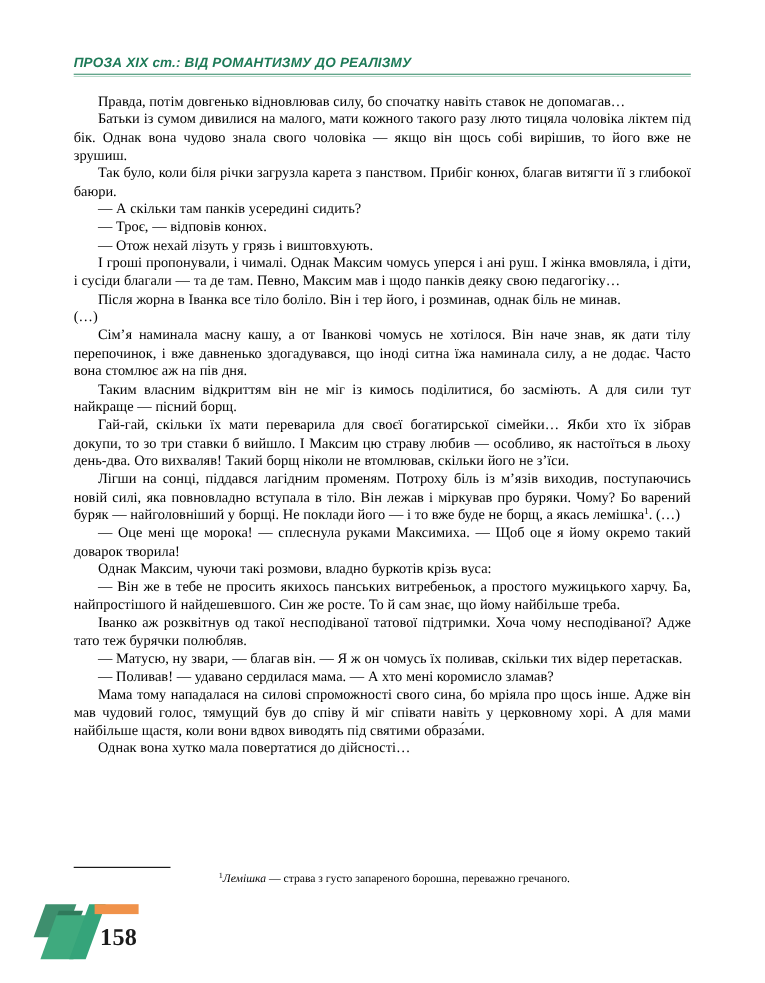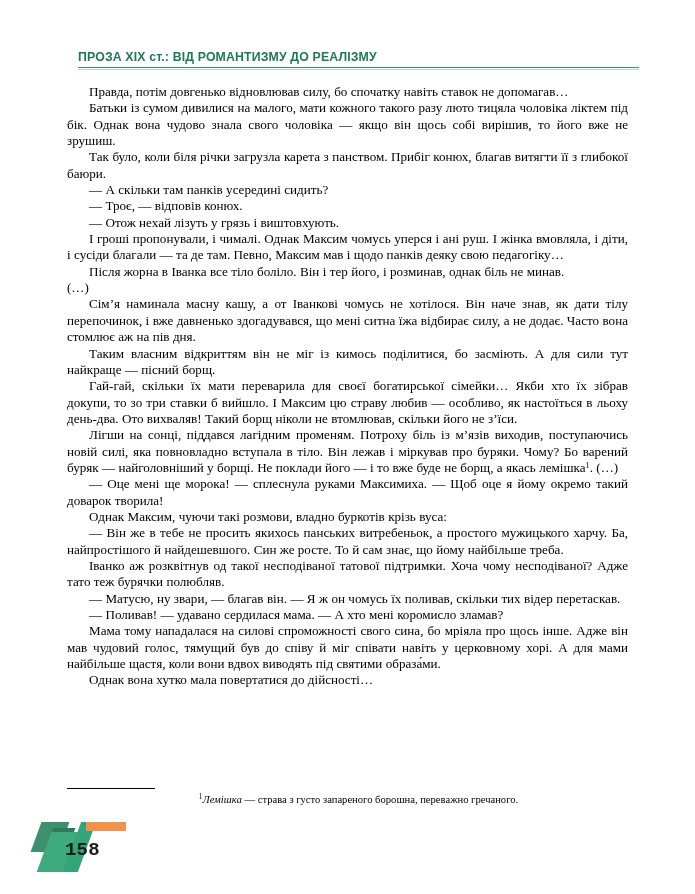--- a/index.html
+++ b/index.html
@@ -12,23 +12,24 @@
     width: 695px;
     height: 894px;
     background: #ffffff;
     overflow: hidden;
     font-family: "Liberation Serif", "DejaVu Serif", serif;
   }
 
   
   .running-head {
     position: absolute;
-    left: 78px;
+    left: 67px;
     top: 50px;
     width: 561px;
+    font-style: italic;
   }
   .running-head-title {
     font-family: "Liberation Sans", sans-serif;
     font-weight: bold;
     font-size: 12.3px;
     letter-spacing: 0.15px;
     color: #1d7a57;
     white-space: nowrap;
     line-height: 14px;
   }
@@ -158,25 +159,25 @@
   }
   .logo .bar-o {
     left: 50px;
     top: 4px;
     width: 40px;
     height: 9px;
     background: #f0924a;
   }
   .folio {
     position: absolute;
-    left: 65px;
+    left: 91px;
     top: 27px;
-    font-family: Liberation Mono, monospace;
+    font-family: Liberation Serif, serif;
     font-weight: bold;
-    font-size: 19px;
+    font-size: 22px;
     color: #1b1b1b;
     letter-spacing: 0.2px;
   }
 </style>
 </head>
 <body>
 
 <div class="page">
 
   <div class="running-head">
@@ -188,21 +189,21 @@
   <div class="body-col">
     <p class="tx">Правда, потім довгенько відновлював силу, бо спочатку навіть ставок не допомагав…</p>
     <p class="tx">Батьки із сумом дивилися на малого, мати кожного такого разу люто тицяла чоловіка ліктем під бік. Однак вона чудово знала свого чоловіка — якщо він щось собі вирішив, то його вже не зрушиш.</p>
     <p class="tx">Так було, коли біля річки загрузла карета з панством. Прибіг конюх, благав витягти її з глибокої баюри.</p>
     <p class="tx dlg last-left">— А скільки там панків усередині сидить?</p>
     <p class="tx dlg last-left">— Троє, — відповів конюх.</p>
     <p class="tx dlg last-left">— Отож нехай лізуть у грязь і виштовхують.</p>
     <p class="tx">І гроші пропонували, і чималі. Однак Максим чомусь уперся і ані руш.  І жінка вмовляла, і діти, і сусіди благали — та де там. Певно, Максим мав і щодо панків деяку свою педагогіку…</p>
     <p class="tx">Після жорна в Іванка все тіло боліло. Він і тер його, і розминав, однак біль не минав.</p>
     <p class="tx noind last-left">(…)</p>
-    <p class="tx">Сім’я наминала масну кашу, а от Іванкові чомусь не хотілося. Він наче знав, як дати тілу перепочинок, і вже давненько здогадувався, що мені ситна їжа відбирає силу, а не додає. Часто вона стомлює аж на пів дня.</p>
+    <p class="tx">Сім’я наминала масну кашу, а от Іванкові чомусь не хотілося. Він наче знав, як дати тілу перепочинок, і вже давненько здогадувався, що іноді ситна їжа наминала силу, а не додає. Часто вона стомлює аж на пів дня.</p>
     <p class="tx">Таким власним відкриттям він не міг із кимось поділитися, бо засміють. А для сили тут найкраще — пісний борщ.</p>
     <p class="tx">Гай-гай, скільки їх мати переварила для своєї богатирської сімейки… Якби хто їх зібрав докупи, то зо три ставки б вийшло. І Максим цю страву любив — особливо, як настоїться в льоху день-два. Ото вихваляв! Такий борщ ніколи не втомлював, скільки його не з’їси.</p>
     <p class="tx"><span>Лігши на сонці, піддався лагідним променям. Потроху біль із м’язів виходив, поступаючись новій силі, яка повновладно вступала в тіло. Він лежав і міркував про буряки. Чому? Бо варений буряк — найголовніший у борщі. Не поклади його — і то вже буде не борщ, а якась лемішка</span><sup class="fn">1</sup><span>. (…)</span></p>
     <p class="tx dlg">— Оце мені ще морока! — сплеснула руками Максимиха. — Щоб оце я йому окремо такий доварок творила!</p>
     <p class="tx last-left">Однак Максим, чуючи такі розмови, владно буркотів крізь вуса:</p>
     <p class="tx dlg">— Він же в тебе не просить якихось панських витребеньок, а простого мужицького харчу. Ба, найпростішого й найдешевшого. Син же росте. То й сам знає, що йому найбільше треба.</p>
     <p class="tx">Іванко аж розквітнув од такої несподіваної татової підтримки. Хоча чому несподіваної? Адже тато теж бурячки полюбляв.</p>
     <p class="tx dlg">— Матусю, ну звари, — благав він. — Я ж он чомусь їх поливав, скільки тих відер перетаскав.</p>
     <p class="tx dlg last-left">— Поливав! — удавано сердилася мама. — А хто мені коромисло зламав?</p>
     <p class="tx">Мама тому нападалася на силові спроможності свого сина, бо мріяла про щось інше. Адже він мав чудовий голос, тямущий був до співу й міг співати навіть у церковному хорі. А для мами найбільше щастя, коли вони вдвох виводять під святими образа́ми.</p>

